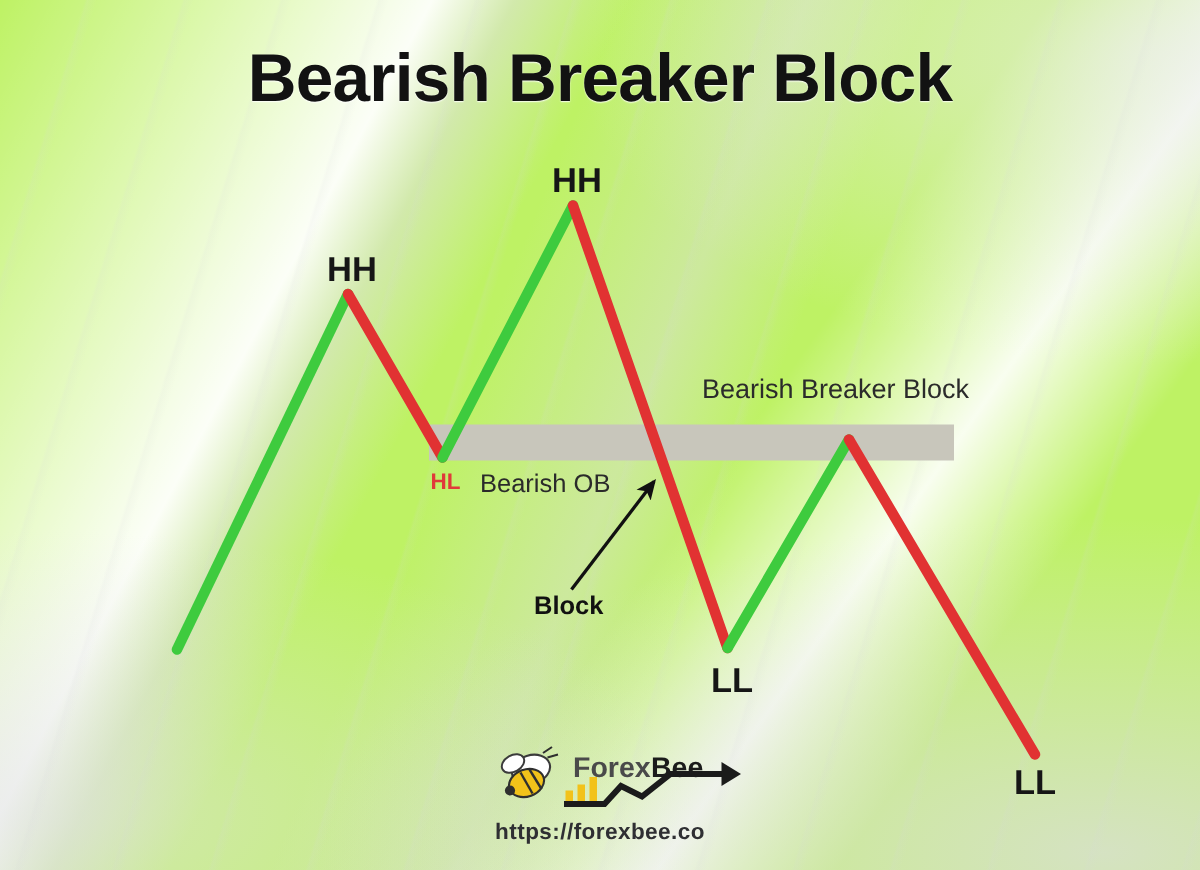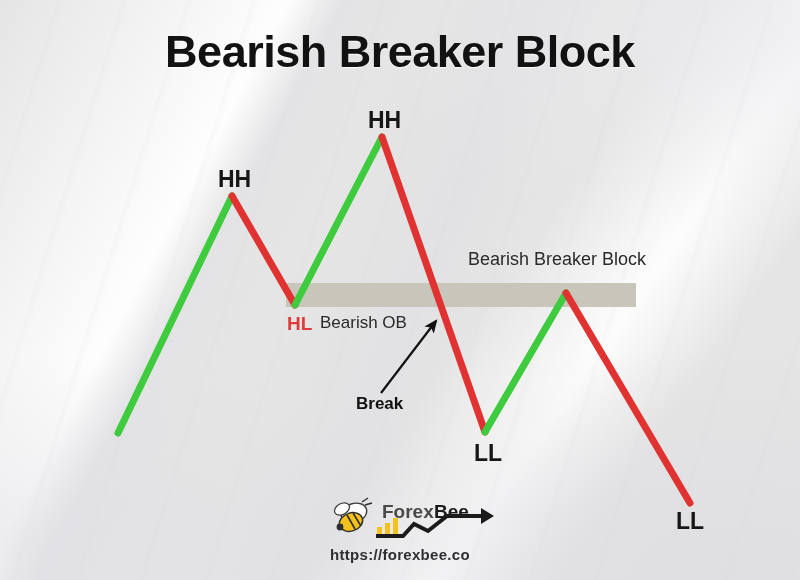--- a/index.html
+++ b/index.html
@@ -5,21 +5,21 @@
   * { box-sizing: border-box; }
   html, body {
     margin: 0; padding: 0;
     width: 800px; height: 580px;
     overflow: hidden;
     font-family: "Liberation Sans", sans-serif;
   }
   #stage {
     position: relative;
     width: 800px; height: 580px;
-    background: #e5e5e5;
+    background: #bef264;
     overflow: hidden;
   }
   
   .tex {
     position: absolute; inset: 0;
     pointer-events: none;
   }
   .tex-a {
     background:
       linear-gradient(118deg, rgba(255,255,255,0) 0%, rgba(255,255,255,.95) 26%, rgba(226,226,230,.55) 31%, rgba(255,255,255,0) 38%),
@@ -56,21 +56,21 @@
     width: 800px; height: 580px;
   }
 
   .lbl {
     position: absolute;
     font-weight: bold;
     color: #161616;
     white-space: nowrap;
   }
   .lbl-sw { font-size: 23px; }
-  .lbl-hl { font-size: 19px; color: #e03a3a; }
+  .lbl-hl { font-size: 15px; color: #e03a3a; }
   .lbl-ob { font-size: 17px; color: #2a2a2a; font-weight: normal; }
   .lbl-zone {
     font-size: 18px;
     color: #2b2b2b;
     font-weight: normal;
   }
   .lbl-break { font-size: 17px; font-weight: bold; color: #111; }
 
   
   #logo {
@@ -126,21 +126,21 @@
     </g>
     <path d="M376,536 L403,536 L414,524 L428,531 L447,516 L487,516" fill="none" stroke="#1b1b1b" stroke-width="4" stroke-linejoin="miter"></path>
     <path d="M481,508 L494,516 L481,524 Z" fill="#1b1b1b"></path>
   </svg>
 
   <div class="lbl lbl-sw" style="left:218px; top:166px;">HH</div>
   <div class="lbl lbl-sw" style="left:368px; top:107px;">HH</div>
   <div class="lbl lbl-hl" style="left:287px; top:313px;">HL</div>
   <div class="lbl lbl-ob" style="left:320px; top:313px;">Bearish OB</div>
   <div class="lbl lbl-zone" style="left:468px; top:249px;">Bearish Breaker Block</div>
-  <div class="lbl lbl-break" style="left:356px; top:394px;">Break</div>
+  <div class="lbl lbl-break" style="left:356px; top:394px;">Block</div>
   <div class="lbl lbl-sw" style="left:474px; top:440px;">LL</div>
   <div class="lbl lbl-sw" style="left:676px; top:508px;">LL</div>
 
   <div id="url">https://forexbee.co</div>
 
   <div id="logo">
     <svg viewBox="0 0 165 46" width="165" height="46">
       <g>
         <ellipse cx="24" cy="17" rx="13" ry="9.5" fill="#ffffff" stroke="#3b3b3b" stroke-width="1.4" transform="rotate(-18 24 17)"></ellipse>
         <ellipse cx="12" cy="13" rx="8" ry="5.5" fill="#ffffff" stroke="#3b3b3b" stroke-width="1.3" transform="rotate(-30 12 13)"></ellipse>

